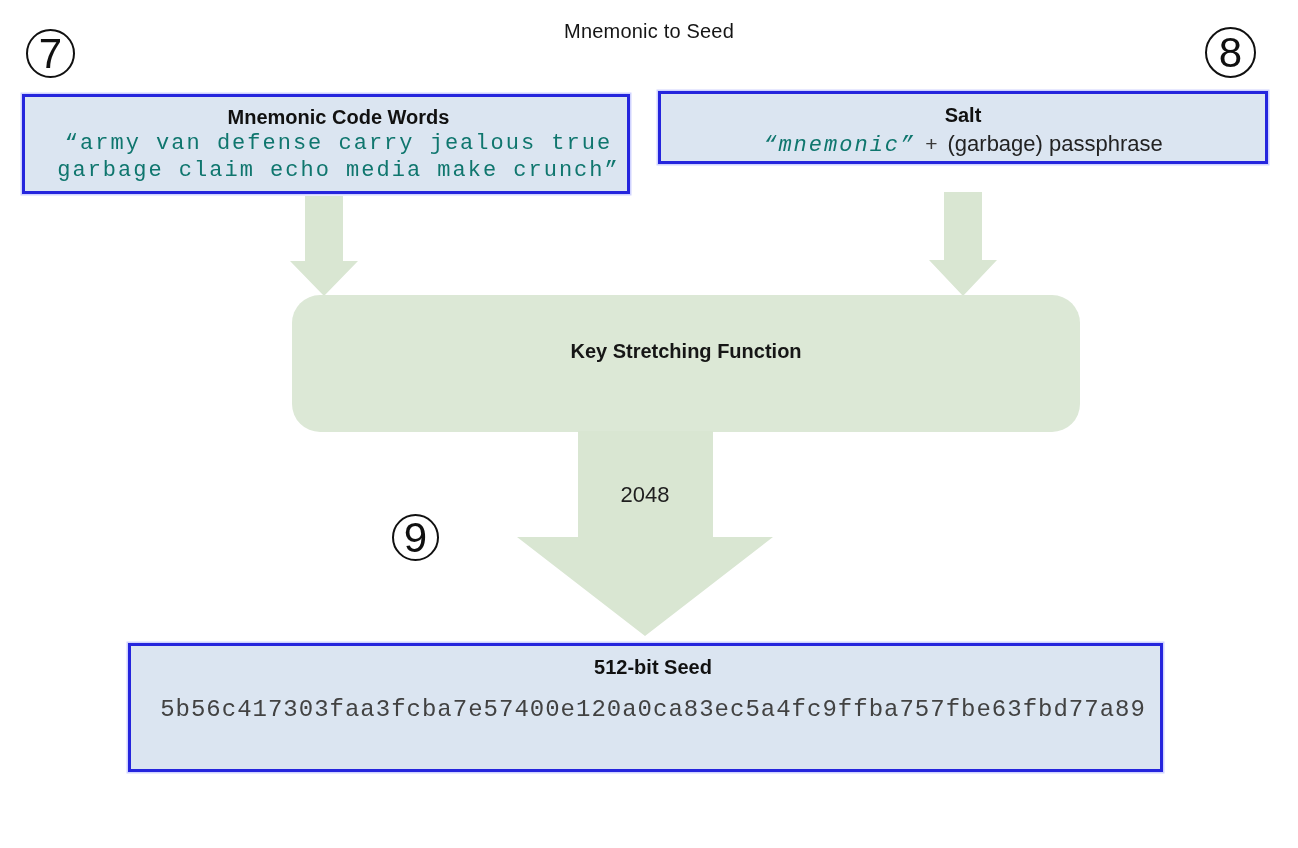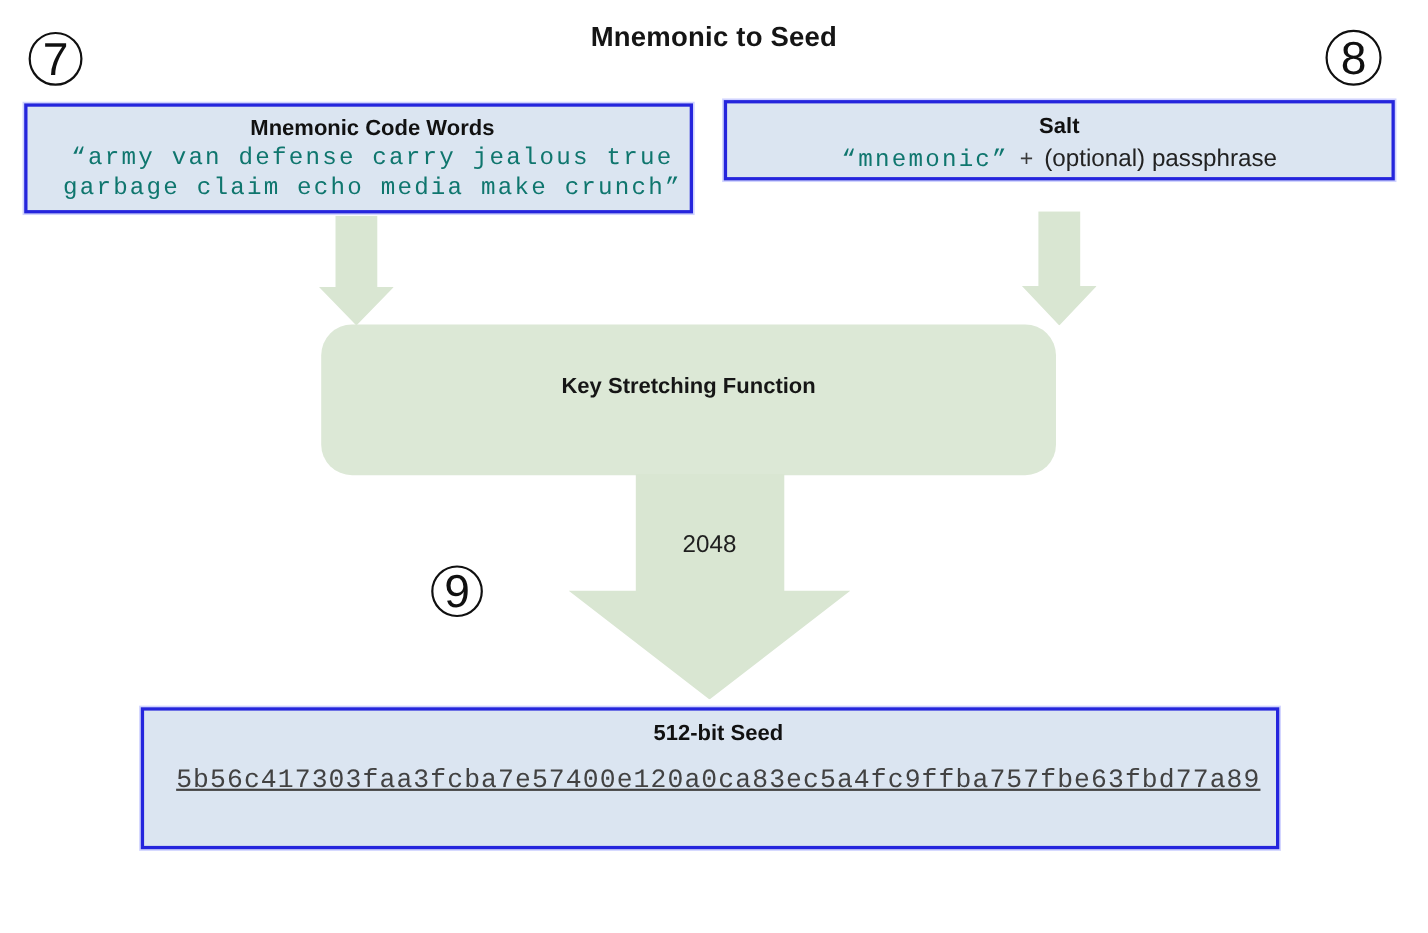--- a/index.html
+++ b/index.html
@@ -2,21 +2,21 @@
 <html><head>
 <meta charset="utf-8">
 <style>
   html,body{margin:0;padding:0;background:#fff;}
   #canvas{
     position:relative;width:1298px;height:848px;background:#ffffff;
     font-family:"Liberation Sans",sans-serif;overflow:hidden;
   }
   .title{
     position:absolute;left:0;top:20px;width:100%;text-align:center;
-    font-size:25px;font-weight:700;color:#151515;letter-spacing:0.2px;
+    font-size:20px;font-weight:400;color:#151515;letter-spacing:0.2px;
   }
   .badge{
     position:absolute;box-sizing:border-box;border:2.5px solid #101010;border-radius:50%;
     display:flex;align-items:center;justify-content:center;
     color:#101010;font-size:42px;font-weight:400;line-height:1;background:#fff;
   }
   #badge7{left:26px;top:29px;width:49px;height:49px;}
   #badge8{left:1205px;top:27px;width:51px;height:51px;}
   #badge9{left:392px;top:514px;width:47px;height:47px;}
   .bluebox{
@@ -27,25 +27,25 @@
   #box-mnemonic{left:22px;top:94px;width:608px;height:100px;padding-top:7px;padding-left:25px;}
   #box-salt{left:658px;top:91px;width:610px;height:73px;padding-top:8px;}
   #box-seed{left:128px;top:643px;width:1035px;height:129px;padding-top:8px;padding-left:15px;}
   .box-heading{font-size:20px;font-weight:700;color:#111;line-height:26px;}
   .mono{
     font-family:"Liberation Mono","DejaVu Sans Mono",monospace;
     color:#0f766e;
   }
   .words{font-size:22px;line-height:27px;letter-spacing:2px;white-space:nowrap;}
   .salt-line{margin-top:3px;font-size:22px;white-space:nowrap;}
-  .salt-line .mono{letter-spacing:2px;}
+  .salt-line .mono{letter-spacing:2px;font-style:italic;}
   .salt-plus{color:#3a3a3a;margin:0 10px;font-size:21px;}
   .salt-text{color:#222;font-size:22px;}
   .greenbox{
-    position:absolute;left:292px;top:295px;width:668px;height:137px;
+    position:absolute;left:292px;top:295px;width:788px;height:137px;
     background:#dce8d6;border-radius:28px;box-sizing:border-box;
     text-align:center;padding-top:44px;
   }
   .green-heading{font-size:20px;font-weight:700;color:#161616;line-height:24px;}
   .green-sub{font-size:20px;color:#1d1d1d;line-height:24px;}
   .green-sub .alg{font-style:italic;}
   .arrow{position:absolute;background:#d9e6d2;}
   #arrow-left{
     left:290px;top:196px;width:68px;height:100px;
     clip-path:polygon(15px 0,53px 0,53px 65px,68px 65px,34px 100px,0 65px,15px 65px);
@@ -55,21 +55,21 @@
     clip-path:polygon(15px 0,53px 0,53px 68px,68px 68px,34px 104px,0 68px,15px 68px);
   }
   #arrow-big{
     left:517px;top:431px;width:256px;height:205px;
     clip-path:polygon(61px 0,196px 0,196px 106px,256px 106px,128px 205px,0 106px,61px 106px);
   }
   .rounds-label{
     position:absolute;left:545px;top:482px;width:200px;text-align:center;
     font-size:22px;line-height:26px;color:#1f1f1f;
   }
-  .seed-hex{margin-top:17px;font-size:24px;line-height:26px;letter-spacing:1px;color:#424242;white-space:nowrap;text-decoration:underline;}
+  .seed-hex{margin-top:17px;font-size:24px;line-height:26px;letter-spacing:1px;color:#424242;white-space:nowrap;}
 </style>
 </head>
 <body>
 
 <div id="canvas">
 
   <div class="title">Mnemonic to Seed</div>
 
   <div class="badge" id="badge7">
     <span>7</span>
@@ -83,21 +83,21 @@
 
   <div class="bluebox" id="box-mnemonic">
     <div class="box-heading">Mnemonic Code Words</div>
     <div class="mono words">“army van defense carry jealous true</div>
     <div class="mono words">garbage claim echo media make crunch”</div>
   </div>
 
   <div class="bluebox" id="box-salt">
     <div class="box-heading">Salt</div>
     <div class="salt-line">
-      <span class="mono">“mnemonic”</span><span class="salt-plus">+</span><span class="salt-text">(optional) passphrase</span>
+      <span class="mono">“mnemonic”</span><span class="salt-plus">+</span><span class="salt-text">(garbage) passphrase</span>
     </div>
   </div>
 
   <div class="arrow" id="arrow-left"></div>
   <div class="arrow" id="arrow-right"></div>
 
   <div class="greenbox">
     <div class="green-heading">Key Stretching Function</div>
   </div>
 

